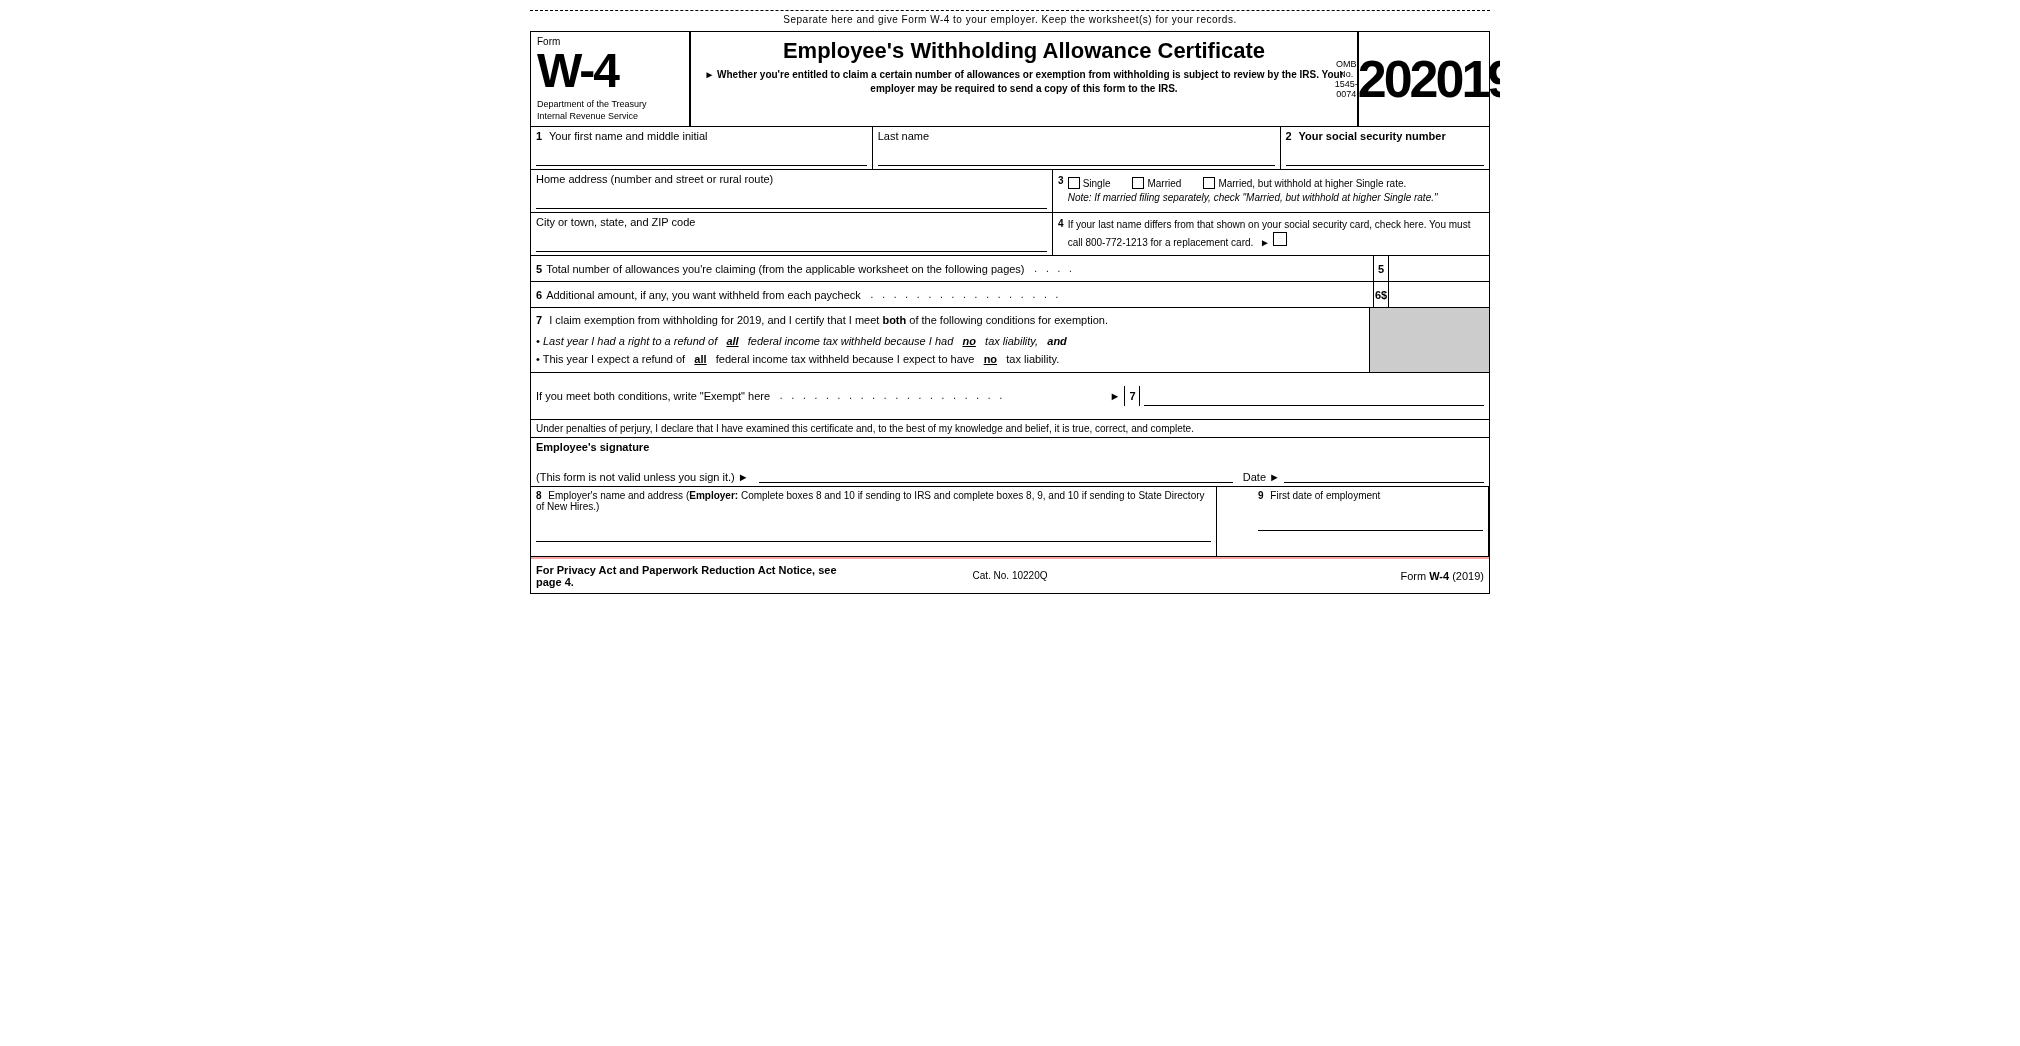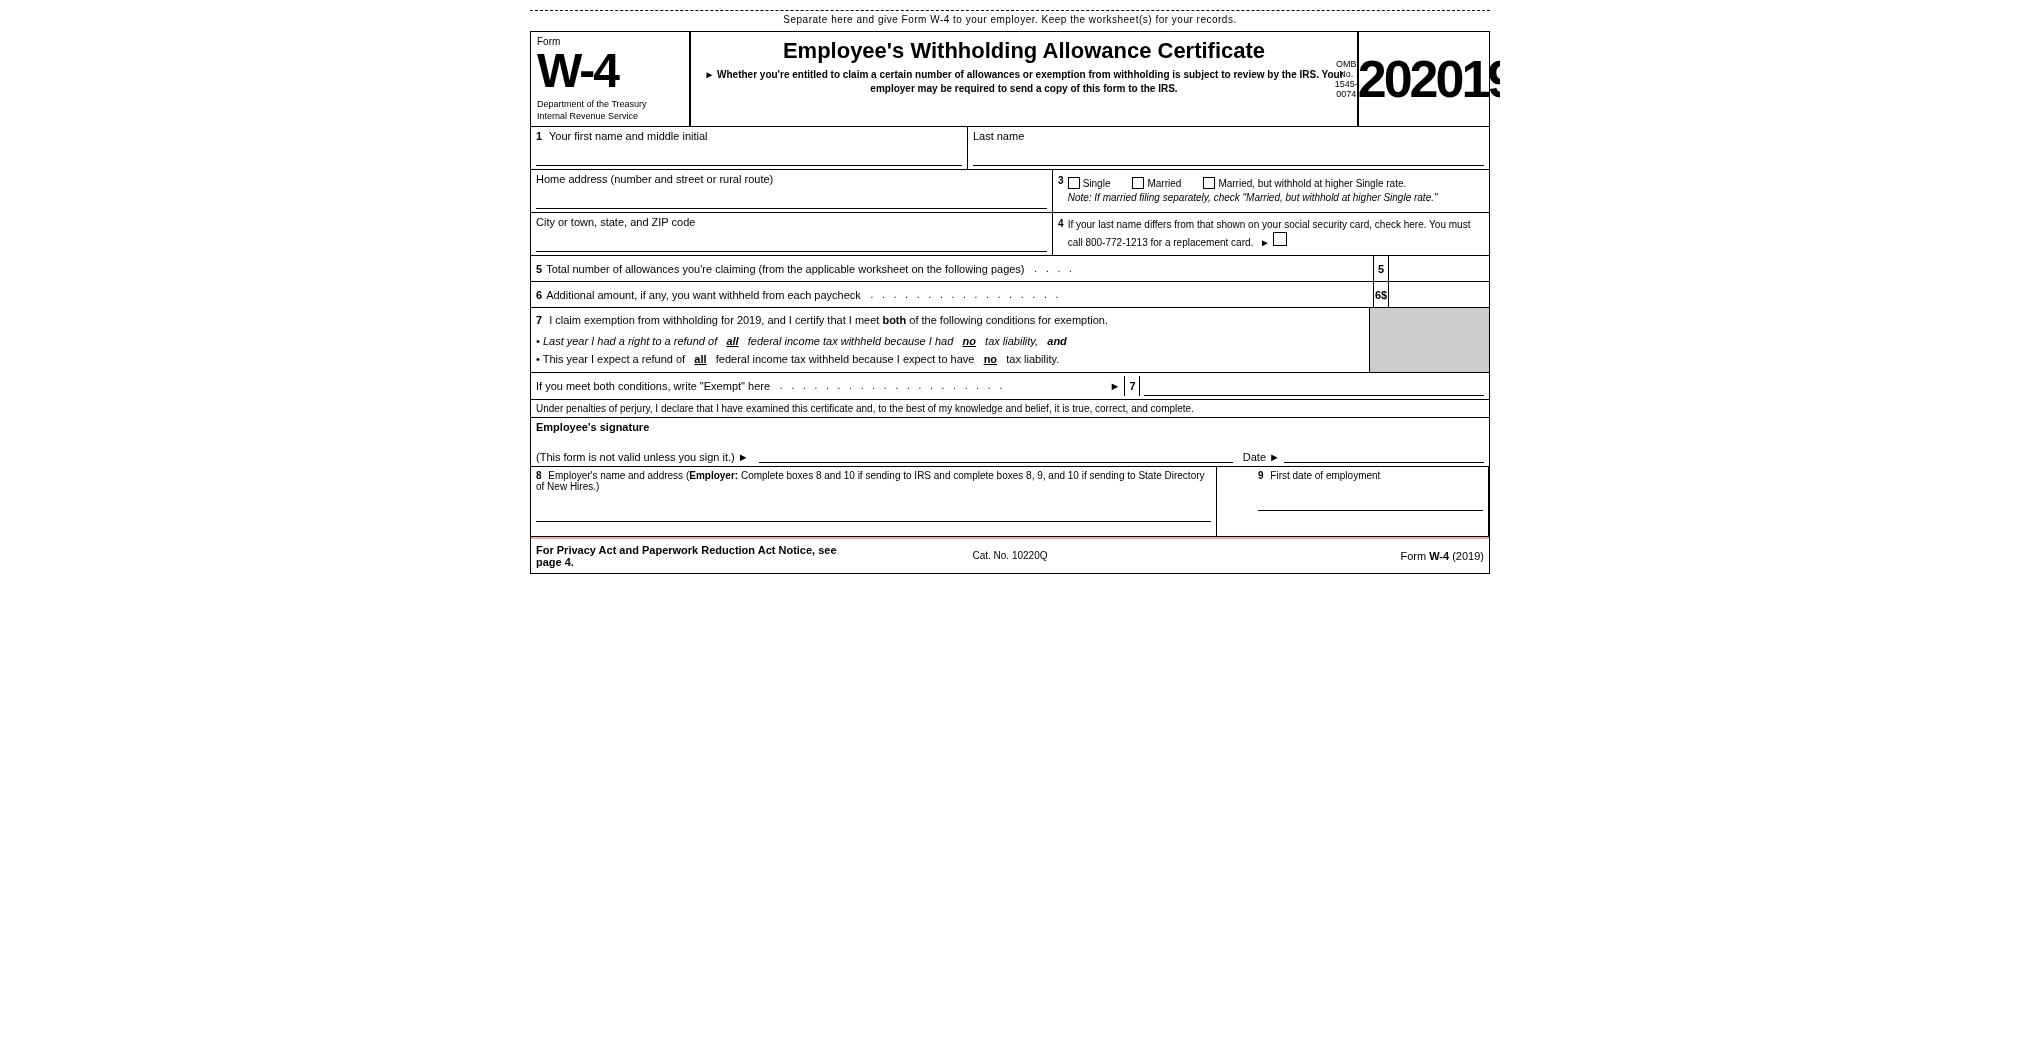--- a/index.html
+++ b/index.html
@@ -226,21 +226,21 @@
       width: 120px;
       min-width: 120px;
       background: #ccc;
       border-left: 1px solid #000;
       align-self: stretch;
     }
     .row7-bottom {
       display: flex;
       align-items: center;
       border-top: 1px solid #000;
-      padding: 3px 5px;
+      padding: 13px 5px;
     }
     .signature-row {
       border-bottom: 1px solid #000;
       padding: 3px 5px;
     }
     .sig-top {
       display: flex;
       align-items: flex-end;
       gap: 10px;
     }
@@ -340,20 +340,25 @@
 <div class="form-body">
 
   <div class="row">
     <div class="cell row1-name">
       <span class="num-label">1</span>
       <span>Your first name and middle initial</span>
       <input class="field-input" type="text" style="">
     </div>
     <div class="cell row1-lastname">
       <span>Last name</span>
+      <input class="field-input" type="text" style="">
+    </div>
+    <div class="cell row1-ssn">
+      <span class="num-label">2</span>
+      <span>Your social security number</span>
       <input class="field-input" type="text" style="">
     </div>
   </div>
 
   <div class="row">
     <div class="cell row2-addr">
       <span>Home address (number and street or rural route)</span>
       <input class="field-input" type="text" style="">
     </div>
     <div class="cell row2-filing">

